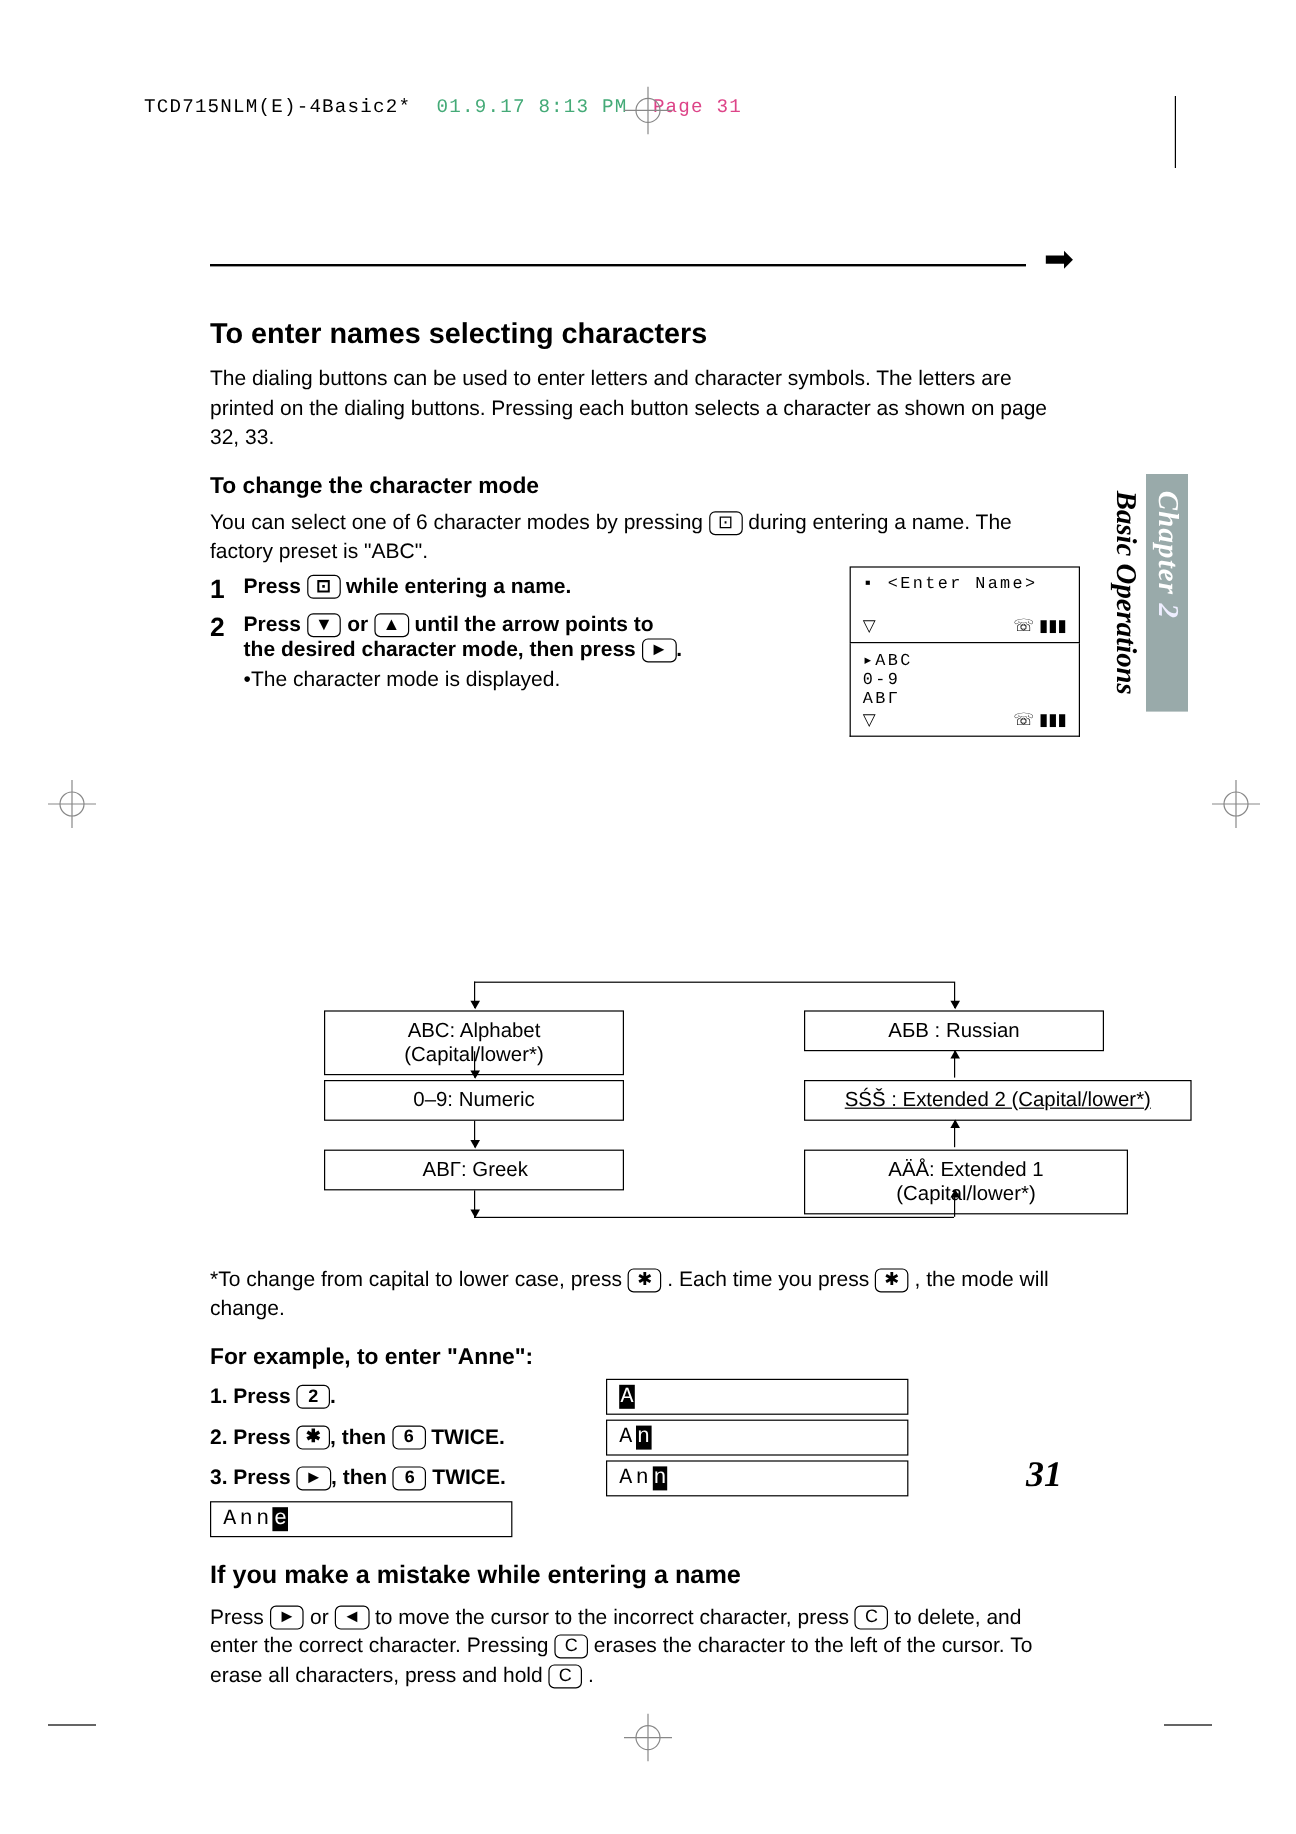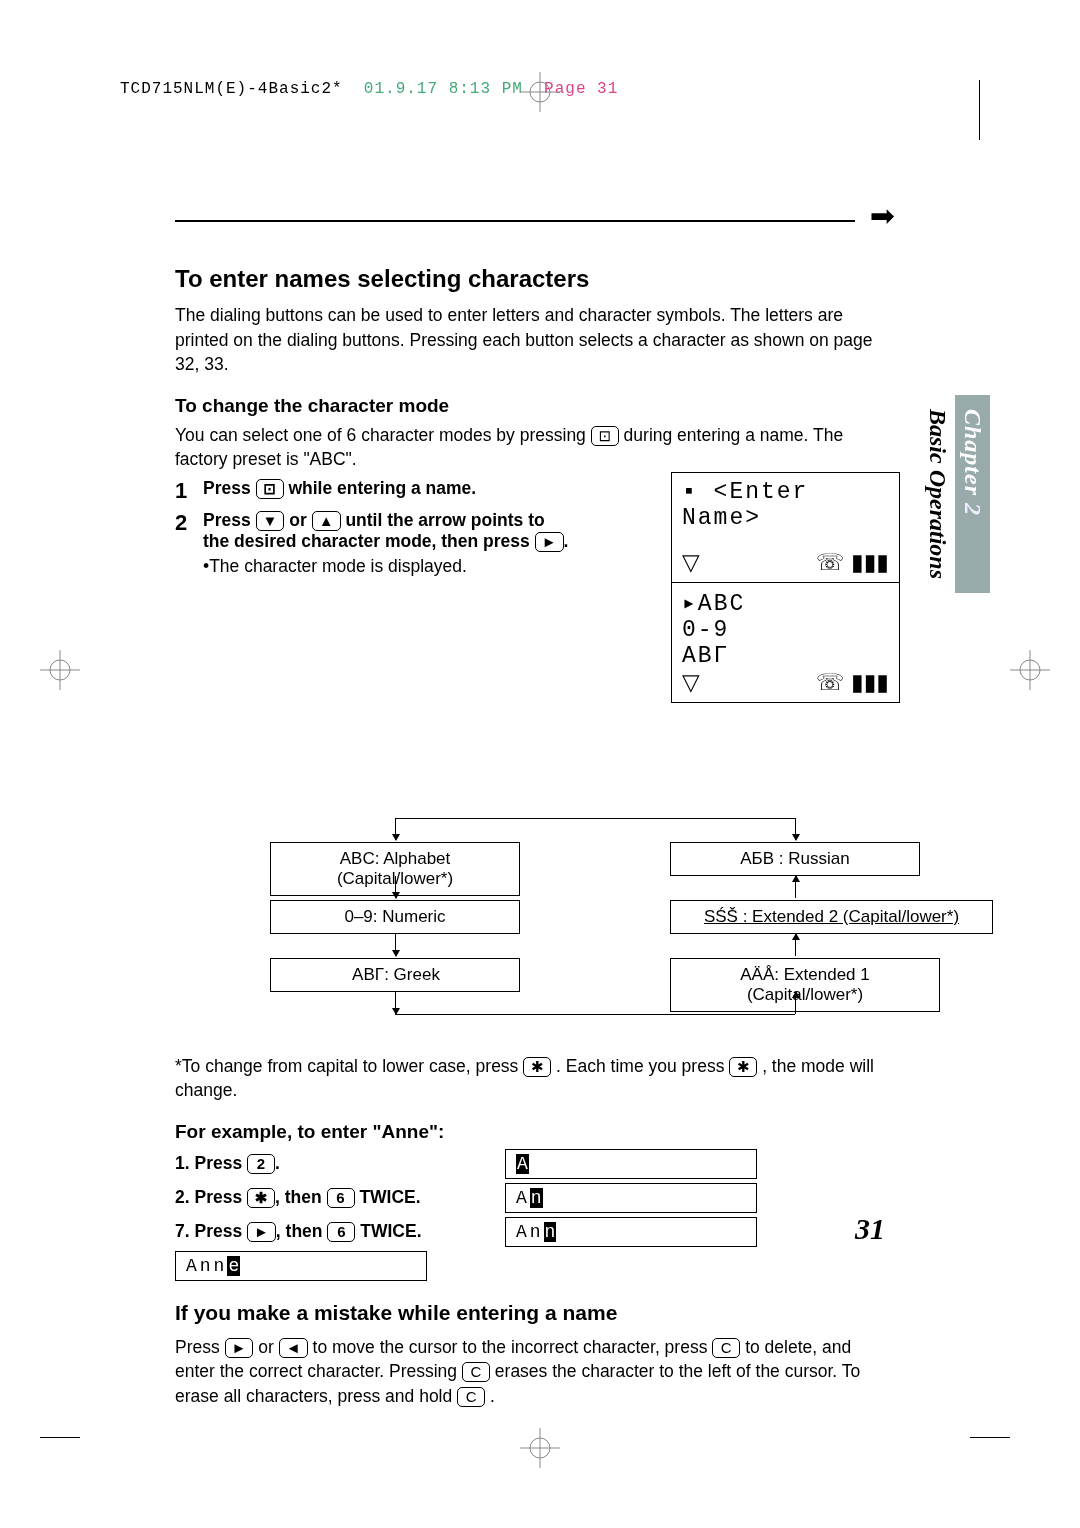--- a/index.html
+++ b/index.html
@@ -124,23 +124,23 @@
     text-align:center;
     font-size:15px;
     line-height:18px;
     vertical-align:middle;
     font-family: Arial, sans-serif;
   }
   .keycap.sym { font-family: Arial, sans-serif; }
   .lcd-box {
     border:1.5px solid #000;
     font-family:"Courier New", monospace;
-    font-size:23px;
+    font-size:14px;
     padding:6px 10px;
-    width:229px;
+    width:192px;
     box-sizing:border-box;
     letter-spacing:2px;
   }
   .lcd-stack {
     position:absolute;
     right: -5px;
     top: 200px;
   }
   .lcd-stack .lcd-box { margin-bottom:0; border-top:1.5px solid #000; }
   .lcd-stack .lcd-box + .lcd-box { border-top:none; }
@@ -362,21 +362,21 @@
       <div class="example-cell"><span></span><span class="cursor">A</span></div>
     </div>
     <div class="example-row">
       <div class="example-left">
         <span>2. Press </span><span class="keycap sym">✱</span><span>, then </span><span class="keycap">6</span><span> TWICE.</span>
       </div>
       <div class="example-cell"><span>A</span><span class="cursor">n</span></div>
     </div>
     <div class="example-row">
       <div class="example-left">
-        <span>7. Press </span><span class="keycap sym">►</span><span>, then </span><span class="keycap">6</span><span> TWICE.</span>
+        <span>3. Press </span><span class="keycap sym">►</span><span>, then </span><span class="keycap">6</span><span> TWICE.</span>
       </div>
       <div class="example-cell"><span>An</span><span class="cursor">n</span></div>
     </div>
     <div class="example-row">
       <div class="example-cell"><span>Ann</span><span class="cursor">e</span></div>
     </div>
   </div>
 
   <h2 class="sec" style="font-size:21px;">If you make a mistake while entering a name</h2>
   <p class="body">

